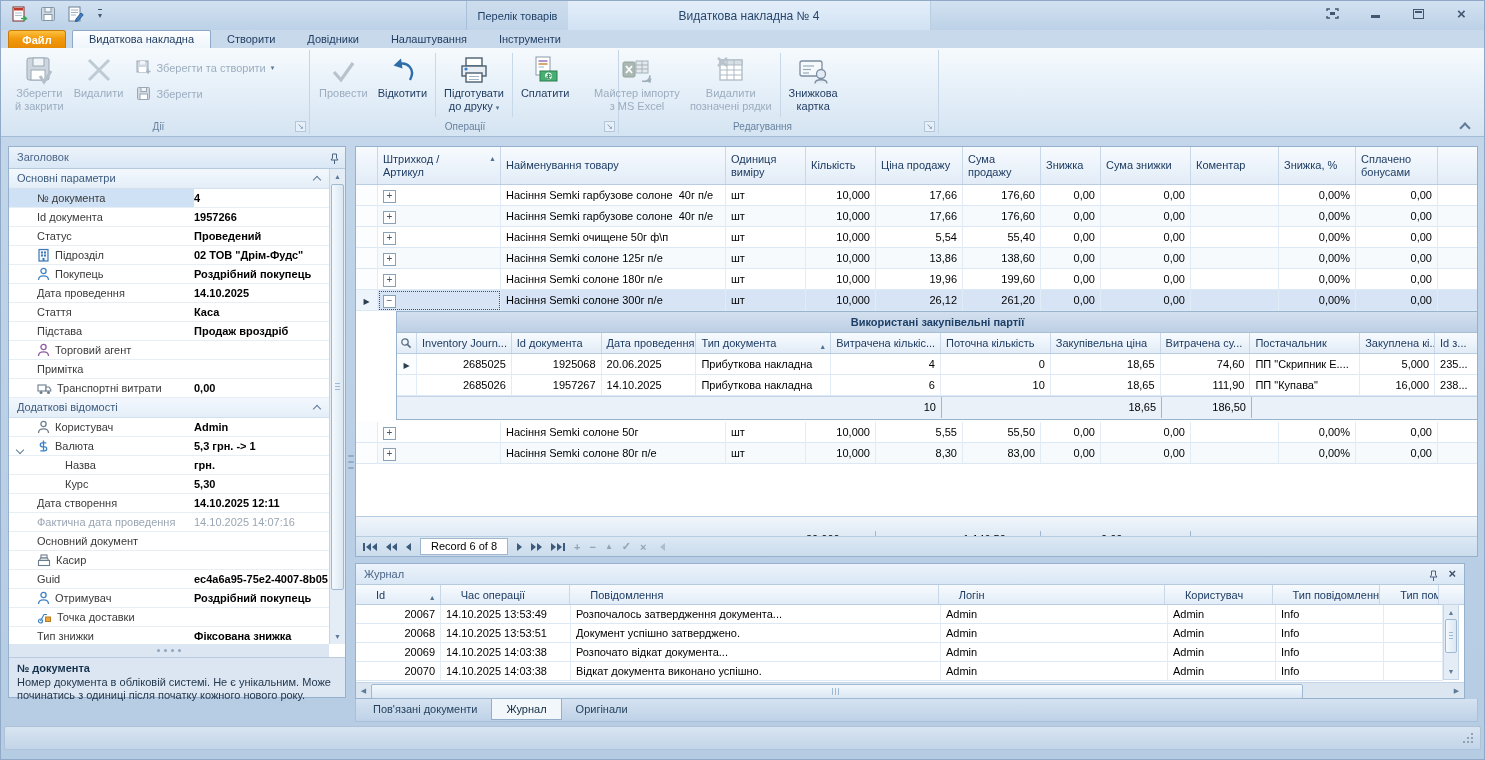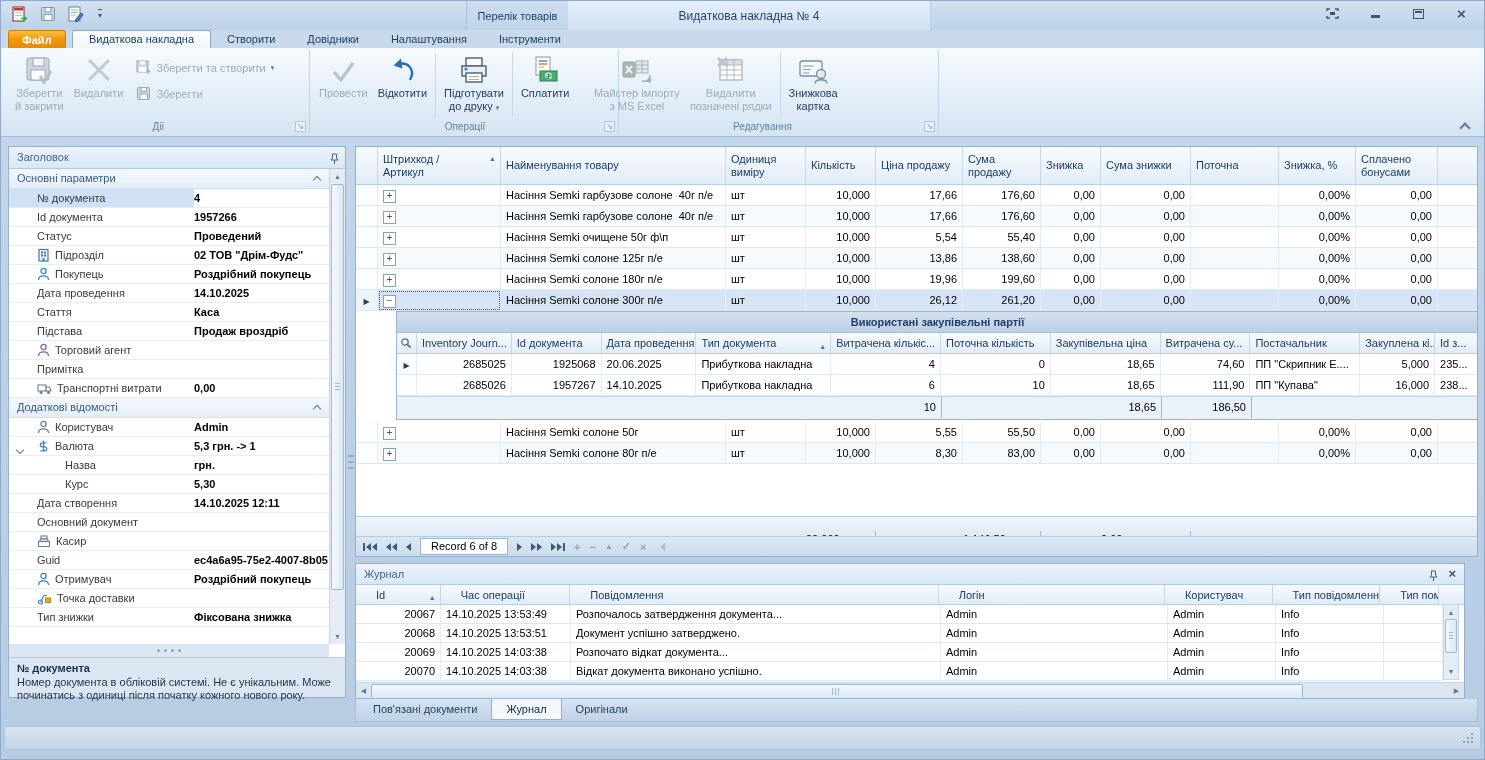--- a/index.html
+++ b/index.html
@@ -518,20 +518,26 @@
           <span>Курс</span>
         </span>
         <span class="fval">5,30</span>
       </div>
       <div class="frow   ">
         <span class="flbl">
           <span>Дата створення</span>
         </span>
         <span class="fval">14.10.2025 12:11</span>
       </div>
+      <div class="frow  muted ">
+        <span class="flbl">
+          <span>Фактична дата проведення</span>
+        </span>
+        <span class="fval">14.10.2025 14:07:16</span>
+      </div>
       <div class="frow   ">
         <span class="flbl">
           <span>Основний документ</span>
         </span>
         <span class="fval"></span>
       </div>
       <div class="frow   ">
         <span class="flbl">
           <span class="icon">
             <svg width="14" height="13" viewBox="0 0 14 13">
@@ -616,21 +622,21 @@
       <div class="hcell" style="width:123px"><span>Штрихкод /
 Артикул</span><span class="sort-asc">▲</span></div>
       <div class="hcell" style="width:225px"><span>Найменування товару</span></div>
       <div class="hcell" style="width:80px"><span>Одиниця
 виміру</span></div>
       <div class="hcell" style="width:70px"><span>Кількість</span></div>
       <div class="hcell" style="width:87px"><span>Ціна продажу</span></div>
       <div class="hcell" style="width:78px"><span>Сума продажу</span></div>
       <div class="hcell" style="width:60px"><span>Знижка</span></div>
       <div class="hcell" style="width:90px"><span>Сума знижки</span></div>
-      <div class="hcell" style="width:88px"><span>Поточна</span></div>
+      <div class="hcell" style="width:88px"><span>Коментар</span></div>
       <div class="hcell" style="width:77px"><span>Знижка, %</span></div>
       <div class="hcell" style="width:82px"><span>Сплачено
 бонусами</span></div>
       <div class="hcell" style="flex:1;border-right:none"></div>
     </div>
   <div id="pg-body">
       <div class="prow">
     <div class="c ind"></div>
         <div class="c" style="width:123px"><span class="xbox">+</span></div>
         <div class="c" style="width:225px">Насіння Semki гарбузове солоне  40г п/е</div>

